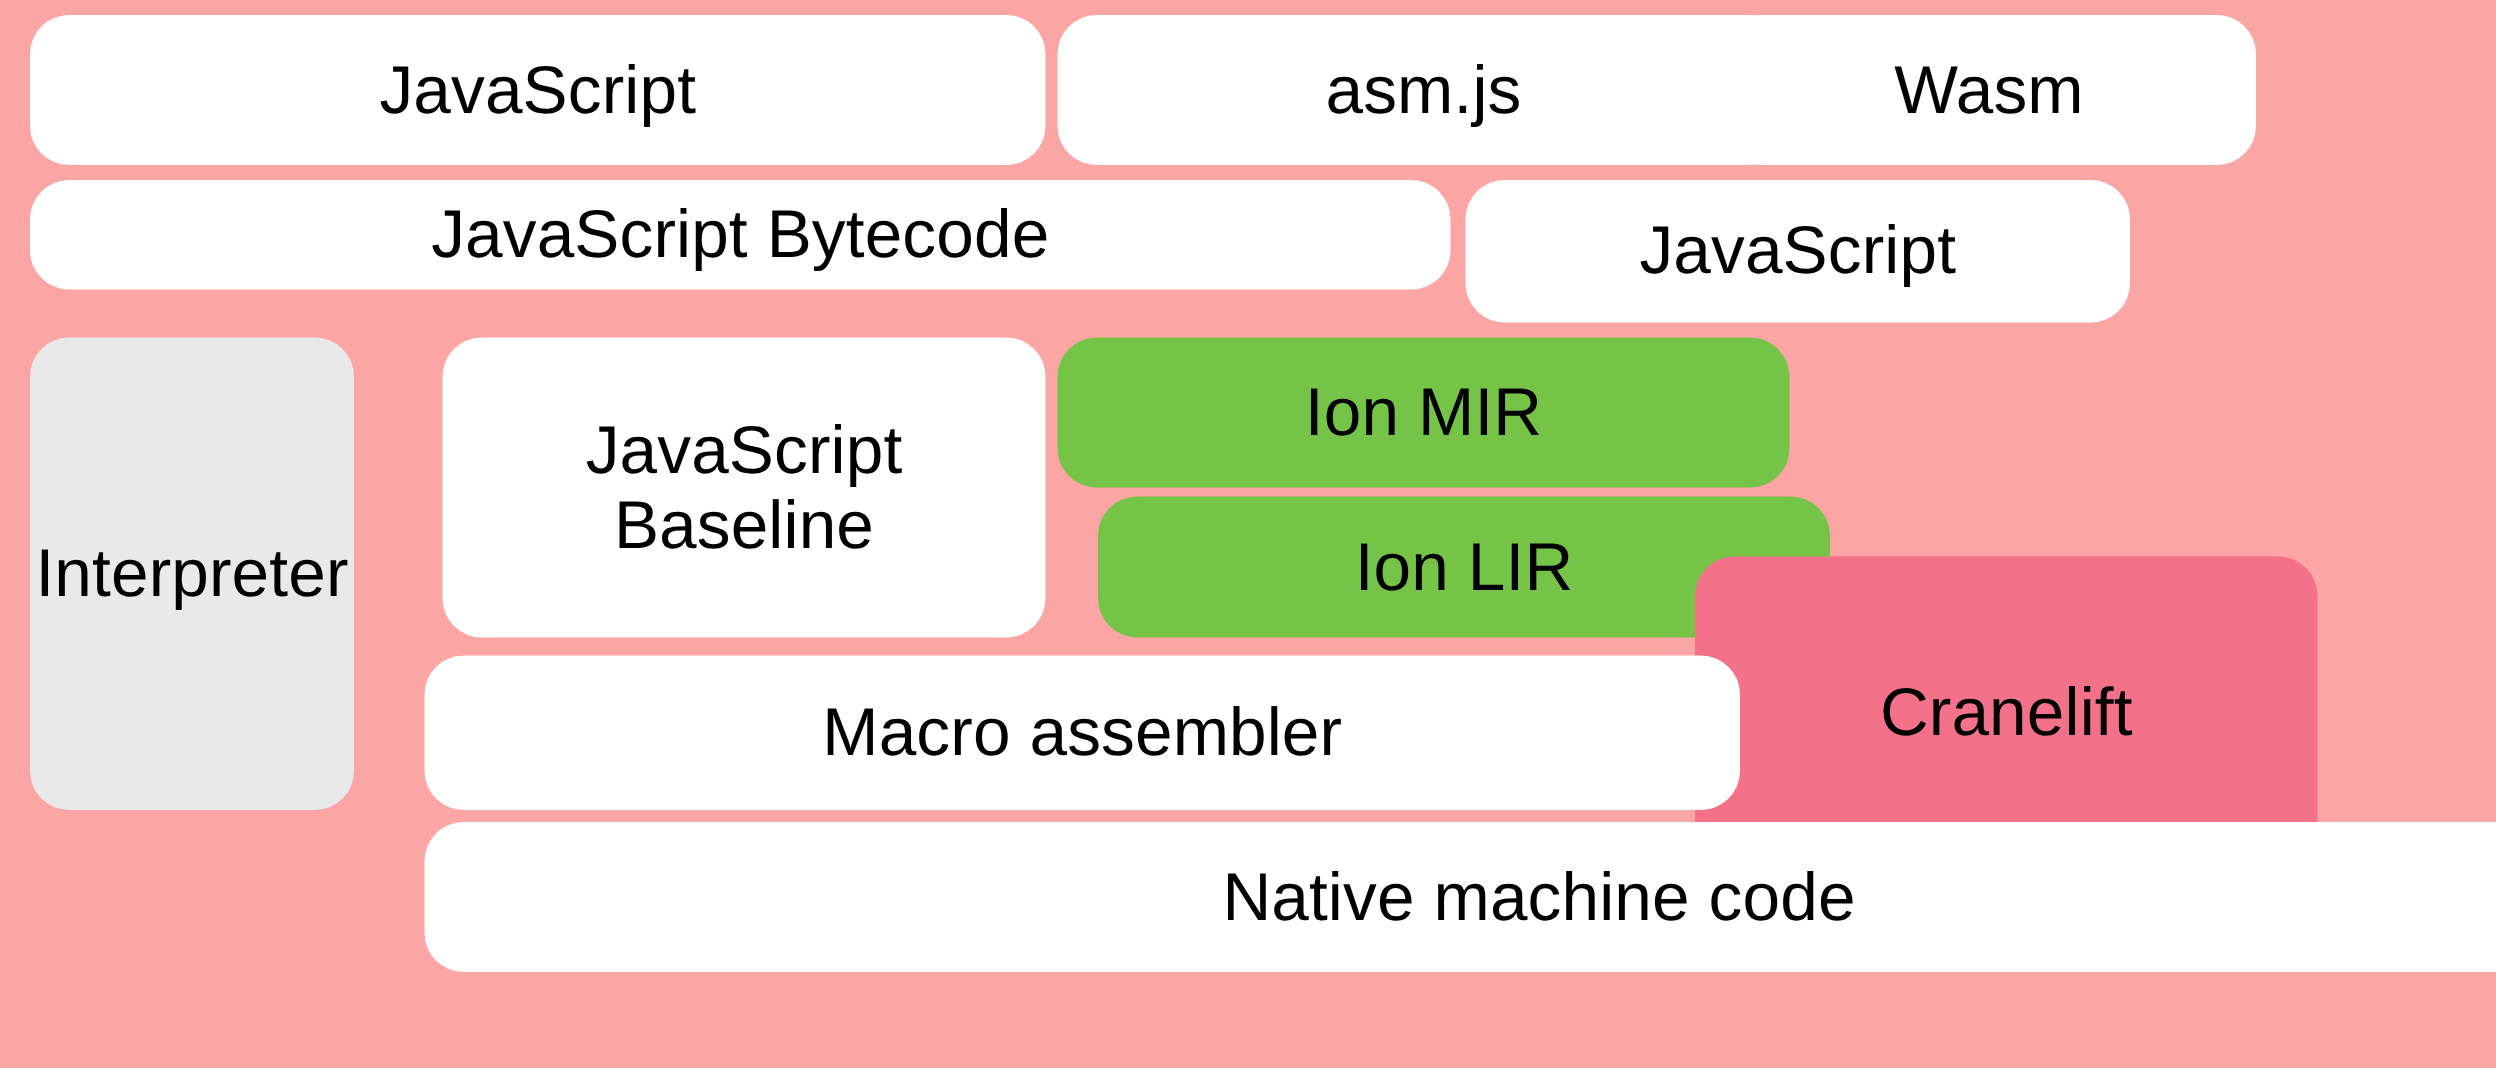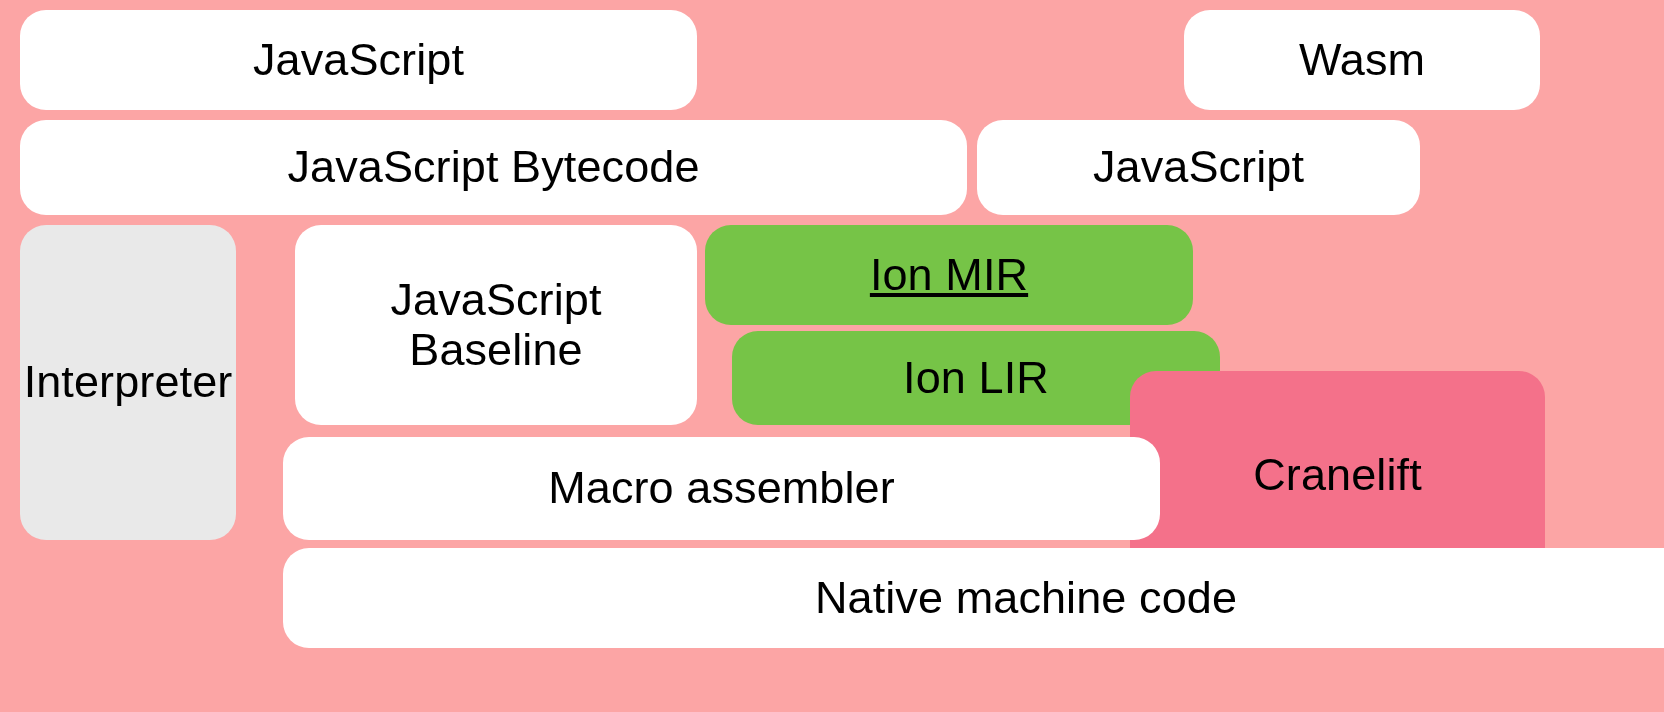--- a/index.html
+++ b/index.html
@@ -36,46 +36,47 @@
     user-select: none;
   }
   .fill-white { background: #ffffff; }
   .fill-gray  { background: #e9e9e9; }
   .fill-green { background: #76c447; }
   .fill-red   { background: #f4718a; }
 
   
   .b-javascript       { left: 20px;   top: 10px;  width: 677px; height: 100px; }
   .b-asmjs            { left: 705px;  top: 10px;  width: 488px; height: 100px; }
-  .b-wasm             { left: 1184px; top: 10px;  width: 356px; height: 100px; }
+  .b-wasm             { left: 1148px; top: 10px;  width: 356px; height: 100px; }
 
   
-  .b-js-bytecode      { left: 20px;   top: 120px; width: 947px; height: 95px; }
+  .b-js-bytecode      { left: 20px;   top: 120px; width: 947px; height: 73px; }
   .b-baldrmonkey      { left: 977px;  top: 120px; width: 443px; height: 95px; }
 
   
   .b-interpreter      { left: 20px;   top: 225px; width: 216px; height: 315px; }
   .b-js-baseline      { left: 295px;  top: 225px; width: 402px; height: 200px; }
-  .b-ion-mir          { left: 705px;  top: 225px; width: 488px; height: 100px; text-decoration: underline; }
+  .b-ion-mir          { left: 705px;  top: 225px; width: 488px; height: 100px; }
   .b-ion-lir          { left: 732px;  top: 331px; width: 488px; height: 94px; }
   .b-cranelift        { left: 1130px; top: 331px; width: 415px; height: 209px; margin-top: 40px; }
 
   
   .b-macro-assembler  { left: 283px;  top: 437px; width: 877px; height: 103px; }
 
   
   .b-native-code      { left: 283px;  top: 548px; width: 1486px; height: 100px; }
 </style>
 </head>
 <body>
 
 <div id="stage">
 
   <div class="box fill-white b-javascript">JavaScript</div>
 
+  <div class="box fill-white b-asmjs">asm.js</div>
 
   <div class="box fill-white b-wasm">Wasm</div>
 
   <div class="box fill-white b-js-bytecode">JavaScript Bytecode</div>
 
   <div class="box fill-white b-baldrmonkey">JavaScript</div>
 
   <div class="box fill-gray b-interpreter">Interpreter</div>
 
   <div class="box fill-white b-js-baseline">JavaScript

